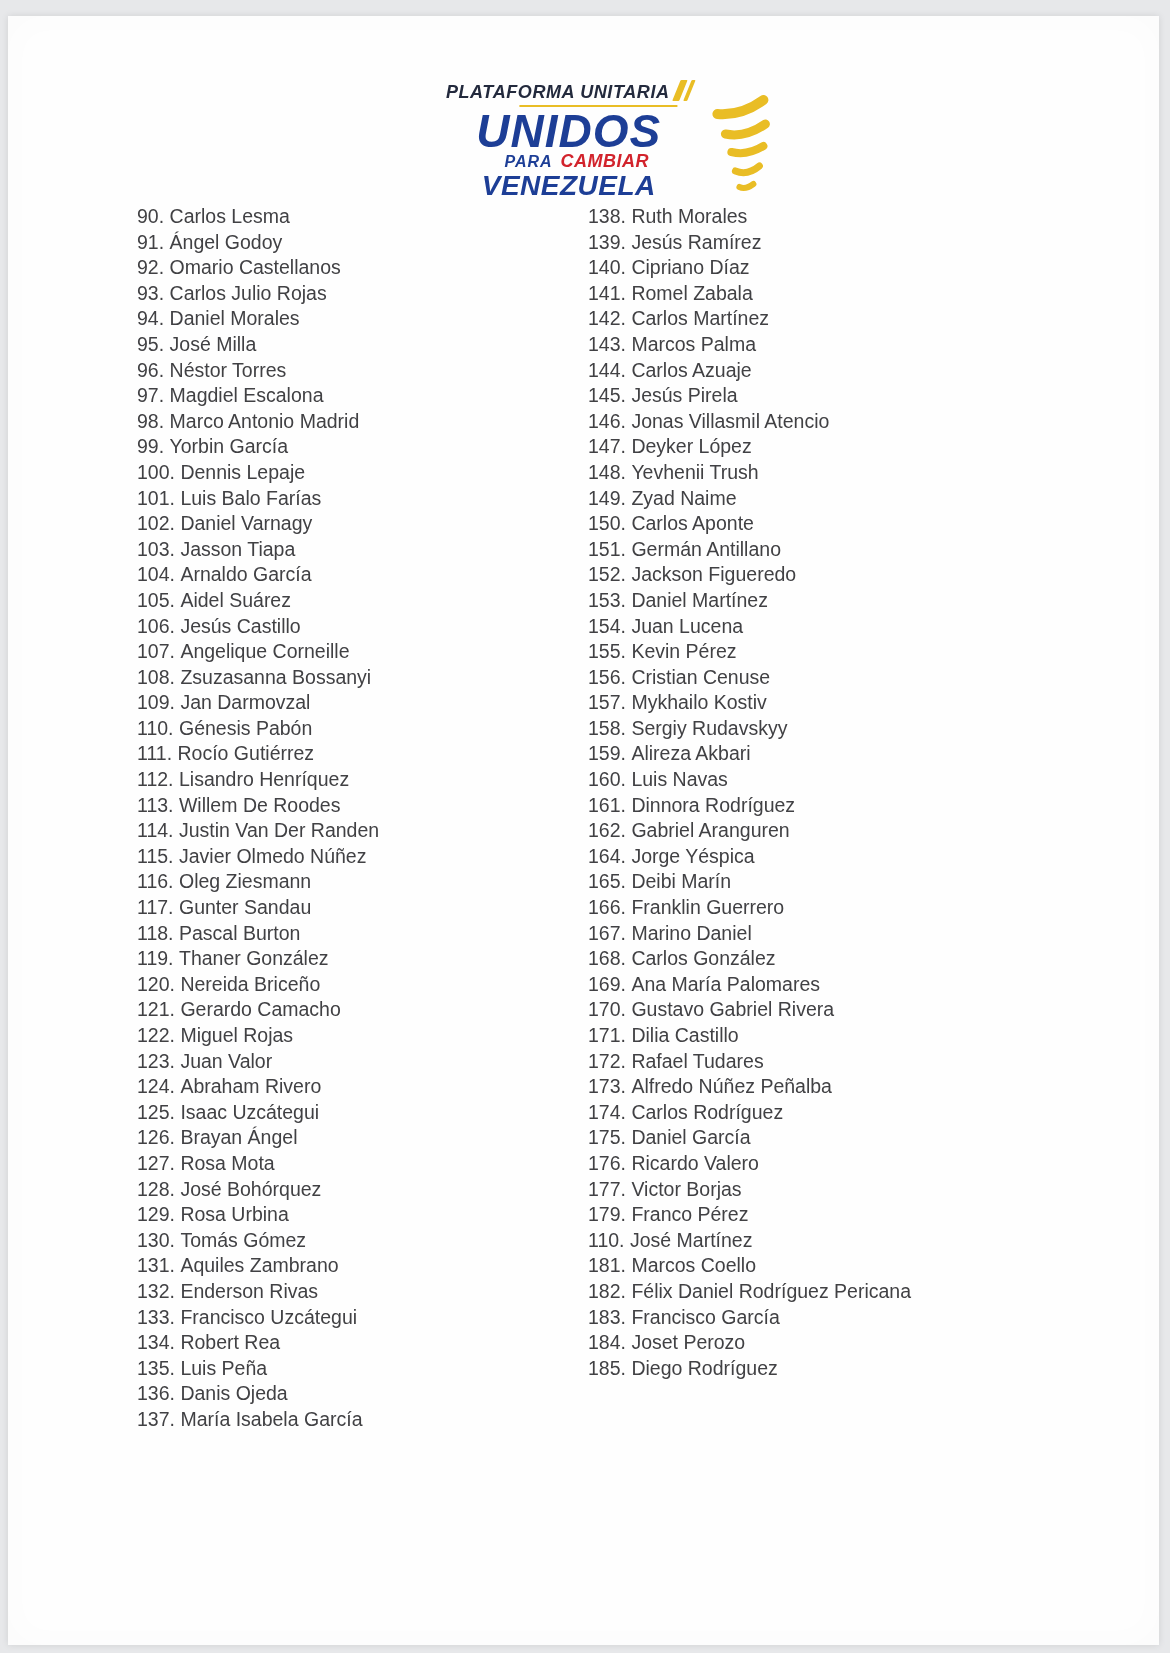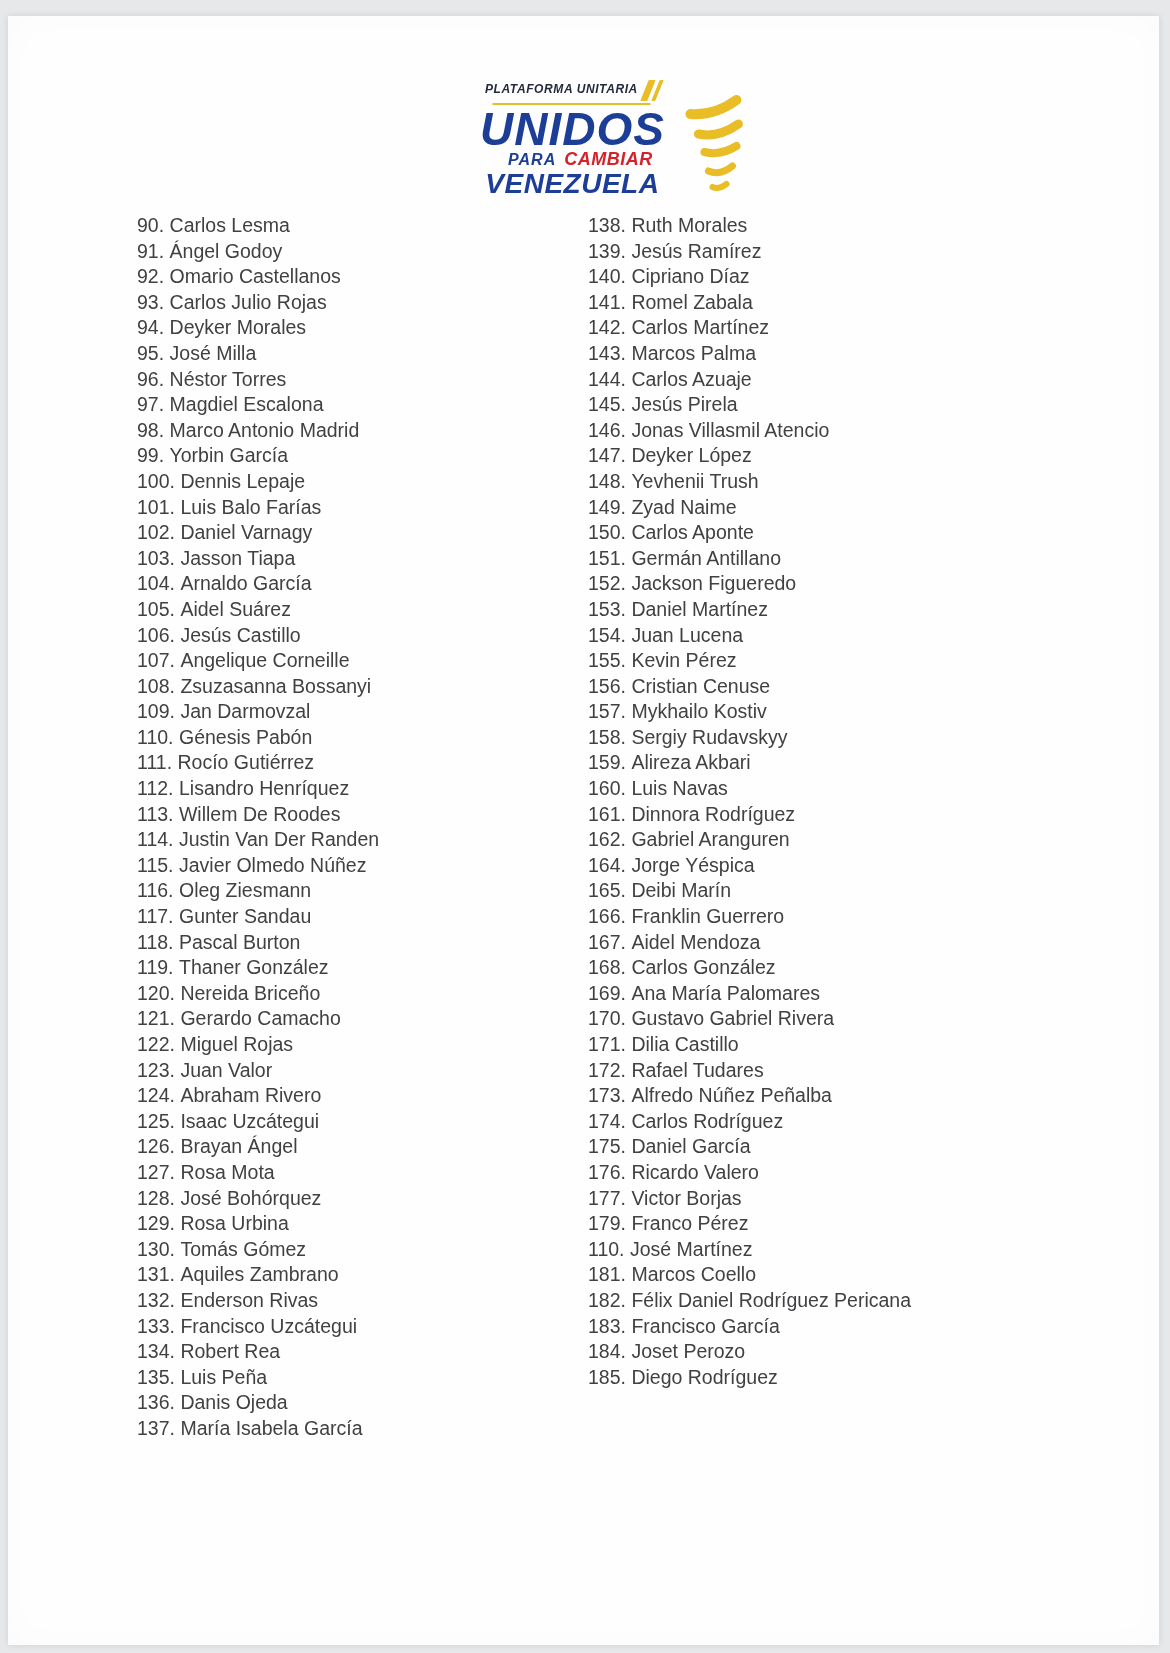--- a/index.html
+++ b/index.html
@@ -20,41 +20,41 @@
   
   .logo {
     position:absolute;
     top:66px; left:50%;
     transform:translateX(-6%) translateX(-50%);
     display:flex; flex-direction:column; align-items:center;
   }
   .logo-inner { position:relative; display:flex; flex-direction:column; align-items:center; }
   .logo-top-row { display:flex; align-items:flex-start; }
   .logo-top {
-    font-size:12px; font-weight:bold; font-style:italic;
+    font-size:18px; font-weight:bold; font-style:italic;
     letter-spacing:0.6px; white-space:nowrap;
   }
   .slash { display:inline-block; transform:skewX(-22deg); border-radius:1px; }
   .slash-1 { width:7px; height:21px; margin-left:7px; margin-top:-2px; }
   .slash-2 { width:4px; height:21px; margin-left:4px; margin-top:-2px; }
   .logo-underline { height:2px; width:158px; margin:2px 0 1px 0; align-self:flex-end; margin-right:14px; }
   .logo-unidos {
     font-size:46px; font-weight:bold; font-style:italic;
     letter-spacing:1px; line-height:1.0; white-space:nowrap;
   }
   .logo-mid { display:flex; align-items:baseline; gap:8px; margin-top:-3px;margin-left:16px; }
   .logo-para { font-size:16px; font-weight:bold; font-style:italic; letter-spacing:1px; }
   .logo-cambiar { font-size:18px; font-weight:bold; font-style:italic; letter-spacing:0.5px; }
   .logo-venezuela {
     font-size:28px; font-weight:bold; font-style:italic;
     letter-spacing:0.5px; margin-top:-2px; white-space:nowrap;
   }
   .hand-icon { position:absolute; right:-82px; top:10px; }
   
-  .list-col { position:absolute;margin-top:9px; }
+  .list-col { position:absolute; }
   .col-left  { left:129px; top:188px; }
   .col-right { left:580px; top:188px; }
   .item {
     font-size:19.5px; line-height:25.6px;
     color:#414144; white-space:nowrap;
   }
   .item .num { margin-right:0.28em; }
 </style>
 </head>
 <body>
@@ -96,21 +96,21 @@
 
   <div class="item">
     <span class="num">92.</span><span class="nm">Omario Castellanos</span>
   </div>
 
   <div class="item">
     <span class="num">93.</span><span class="nm">Carlos Julio Rojas</span>
   </div>
 
   <div class="item">
-    <span class="num">94.</span><span class="nm">Deyker Morales</span>
+    <span class="num">94.</span><span class="nm">Daniel Morales</span>
   </div>
 
   <div class="item">
     <span class="num">95.</span><span class="nm">José Milla</span>
   </div>
 
   <div class="item">
     <span class="num">96.</span><span class="nm">Néstor Torres</span>
   </div>
 
@@ -386,21 +386,21 @@
 
   <div class="item">
     <span class="num">165.</span><span class="nm">Deibi Marín</span>
   </div>
 
   <div class="item">
     <span class="num">166.</span><span class="nm">Franklin Guerrero</span>
   </div>
 
   <div class="item">
-    <span class="num">167.</span><span class="nm">Aidel Mendoza</span>
+    <span class="num">167.</span><span class="nm">Marino Daniel</span>
   </div>
 
   <div class="item">
     <span class="num">168.</span><span class="nm">Carlos González</span>
   </div>
 
   <div class="item">
     <span class="num">169.</span><span class="nm">Ana María Palomares</span>
   </div>
 

